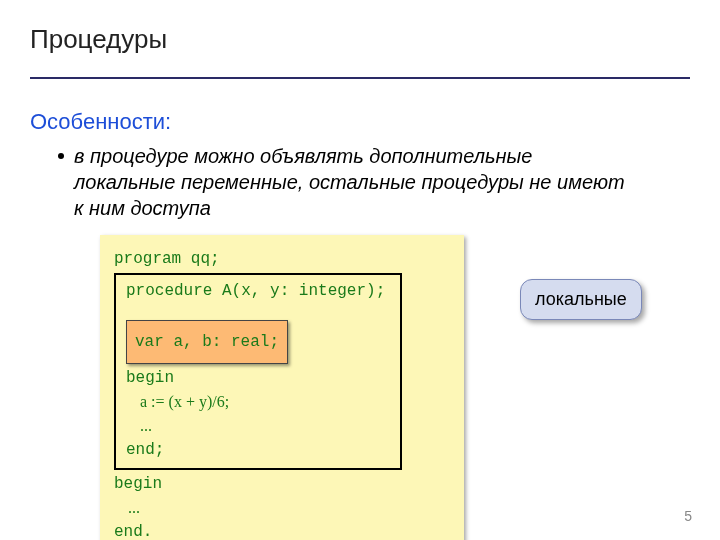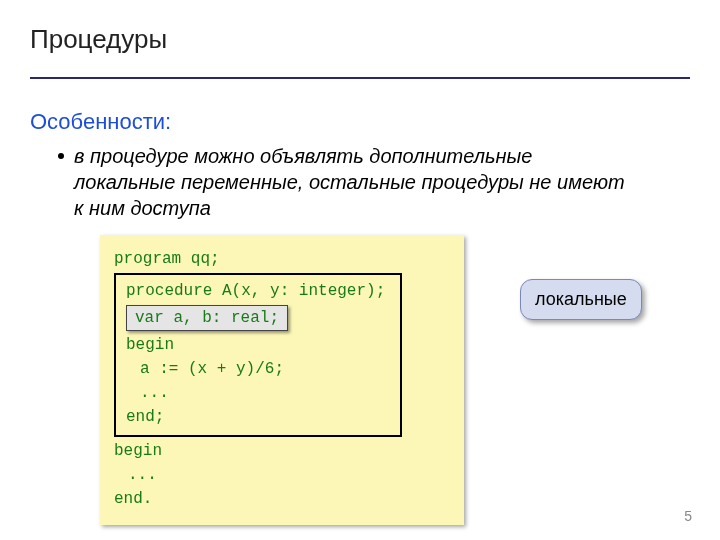--- a/index.html
+++ b/index.html
@@ -60,25 +60,25 @@
   }
   .code-green { color: #1a7a1a; }
   .proc-box {
     border: 2px solid #000000;
     padding: 4px 10px 6px 10px;
     margin: 2px 48px 2px 0;
     position: relative;
   }
   .var-box {
     display: inline-block;
-    background: #e5e5e5;
+    background: #fdba74;
     border: 1px solid #444;
     box-shadow: 2px 2px 3px rgba(0,0,0,0.4);
-    padding: 0 8px;
-    margin-top: 2px;
+    padding: 9px 8px;
+    margin-top: 17px;
     margin-bottom: 2px;
   }
   .callout {
     position: absolute;
     left: 420px;
     top: 44px;
     background: #d5dcef;
     border: 1px solid #7a88b8;
     border-radius: 12px;
     box-shadow: 3px 3px 5px rgba(0,0,0,0.35);
@@ -89,21 +89,21 @@
     line-height: 1.25;
     white-space: nowrap;
   }
   .page-num {
     position: absolute;
     right: 28px;
     bottom: 16px;
     color: #888;
     font-size: 14px;
   }
-  .ind1 { padding-left: 14px; display:block; }
+  .ind1 { padding-left: 14px; display:block;font-family:Liberation Serif, serif; }
 </style>
 </head>
 <body>
 
 <div class="title">Процедуры</div>
 
 <div class="subtitle">Особенности:</div>
 
 <div class="bullet-row">
   <div class="bullet-dot"></div>

